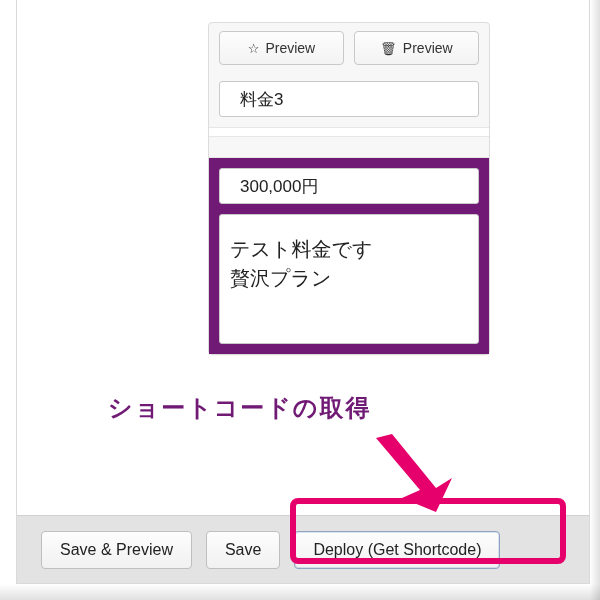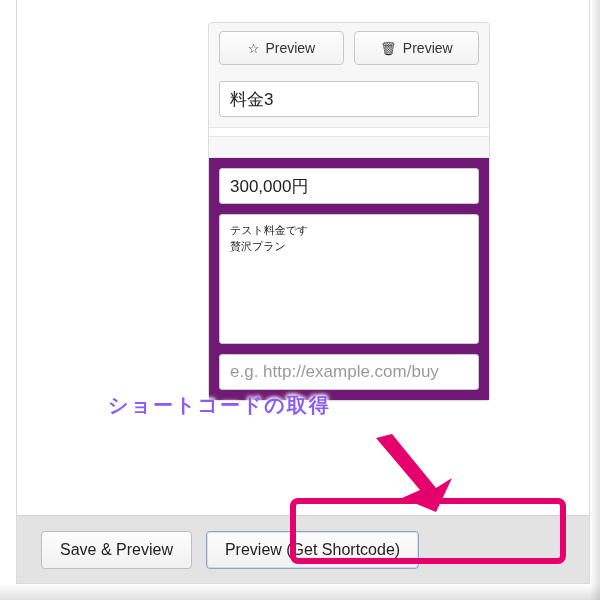--- a/index.html
+++ b/index.html
@@ -15,42 +15,42 @@
   .btn-row { display: flex; gap: 10px; }
   .btn {
     flex: 1; height: 34px; border: 1px solid #c9c9c9; border-radius: 4px;
     background: linear-gradient(#fdfdfd,#f3f3f3); color: #333;
     display: flex; align-items: center; justify-content: center; gap: 6px;
     font-size: 14px; cursor: pointer;
   }
   .icon { font-size: 13px; line-height: 1; }
   .field {
     width: 100%; border: 1px solid #c9c9c9; border-radius: 3px; background: #fff;
-    padding: 7px 10px; font-size: 17px; color: #222;
+    padding: 7px 20px; font-size: 17px; color: #222;
   }
   .field::placeholder { color: #9a9a9a; }
-  .textarea { width: 100%; border: 1px solid #c9c9c9; border-radius: 3px; background: #fff; padding: 8px 10px; font-size: 11px; color: #222; height: 130px; resize: none; line-height: 1.45; }
+  .textarea { width: 100%; border: 1px solid #c9c9c9; border-radius: 3px; background: #fff; padding: 20px 10px; font-size: 20px; color: #222; height: 130px; resize: none; line-height: 1.45; }
   .sep { height: 10px; background: #fff; border-top: 1px solid #e6e6e6; border-bottom: 1px solid #e6e6e6; margin: 2px 0; }
   .group2 { background: #701a75; padding: 10px; display: flex; flex-direction: column; gap: 10px; border-top: 1px solid #e6e6e6; margin-top: 20px; }
 
   .footer-bar {
     position: absolute; left: 17px; bottom: 17px; width: 572px; height: 68px;
     background: #e3e3e3; border-top: 1px solid #d0d0d0;
     display: flex; align-items: center; gap: 14px; padding: 16px 24px;
   }
   .fbtn {
     height: 38px; padding: 0 18px; border: 1px solid #bfbfbf; border-radius: 4px;
     background: linear-gradient(#fdfdfd,#f1f1f1); color: #222; font-size: 16px;
     display: flex; align-items: center; justify-content: center; cursor: pointer;
   }
   .fbtn.deploy { border-color: #8fa3c2; box-shadow: inset 0 0 0 1px rgba(120,150,200,0.25); }
 
   .callout {
     position: absolute; left: 108px; top: 392px;
-    font-size: 20px; font-weight: 700; color: #8b5cf6; letter-spacing: 2px;
+    font-size: 24px; font-weight: 700; color: #701a75; letter-spacing: 2px;
     text-shadow: 0 0 4px #fff, 0 0 4px #fff, 0 0 4px #fff, 0 0 6px #fff;
     white-space: nowrap; pointer-events: none;
   }
   .arrow { position: absolute; left: 370px; top: 434px; pointer-events: none; }
   .highlight-box {
     position: absolute; left: 290px; top: 498px; width: 276px; height: 66px;
     border: 6px solid #e6006b; border-radius: 8px; pointer-events: none;
   }
 
   .shadow-right { position: absolute; right: 0; top: 0; width: 10px; height: 600px; background: linear-gradient(to left, rgba(0,0,0,0.12), rgba(0,0,0,0)); }
@@ -74,27 +74,27 @@
       </button>
     </div>
     <div class="card-row">
       <input class="field" value="料金3" style="">
     </div>
     <div class="sep"></div>
     <div class="group2">
       <input class="field" value="300,000円" style="">
       <textarea class="textarea" style="">テスト料金です
 贅沢プラン</textarea>
-      <input class="field" placeholder="e.g. http://example.com/buy" style="">
     </div>
   </div>
 
   <div class="footer-bar">
     <button class="fbtn">Save &amp; Preview</button>
-    <button class="fbtn deploy">Preview (Get Shortcode)</button>
+    <button class="fbtn">Save</button>
+    <button class="fbtn deploy">Deploy (Get Shortcode)</button>
   </div>
 
   <div class="callout">ショートコードの取得</div>
 
   <svg class="arrow" width="90" height="78">
     <defs></defs>
     <g fill="#e6006b">
       <polygon points="6,4 22,0 66,54 82,44 66,78 32,64 50,56"></polygon>
     </g>
   </svg>

